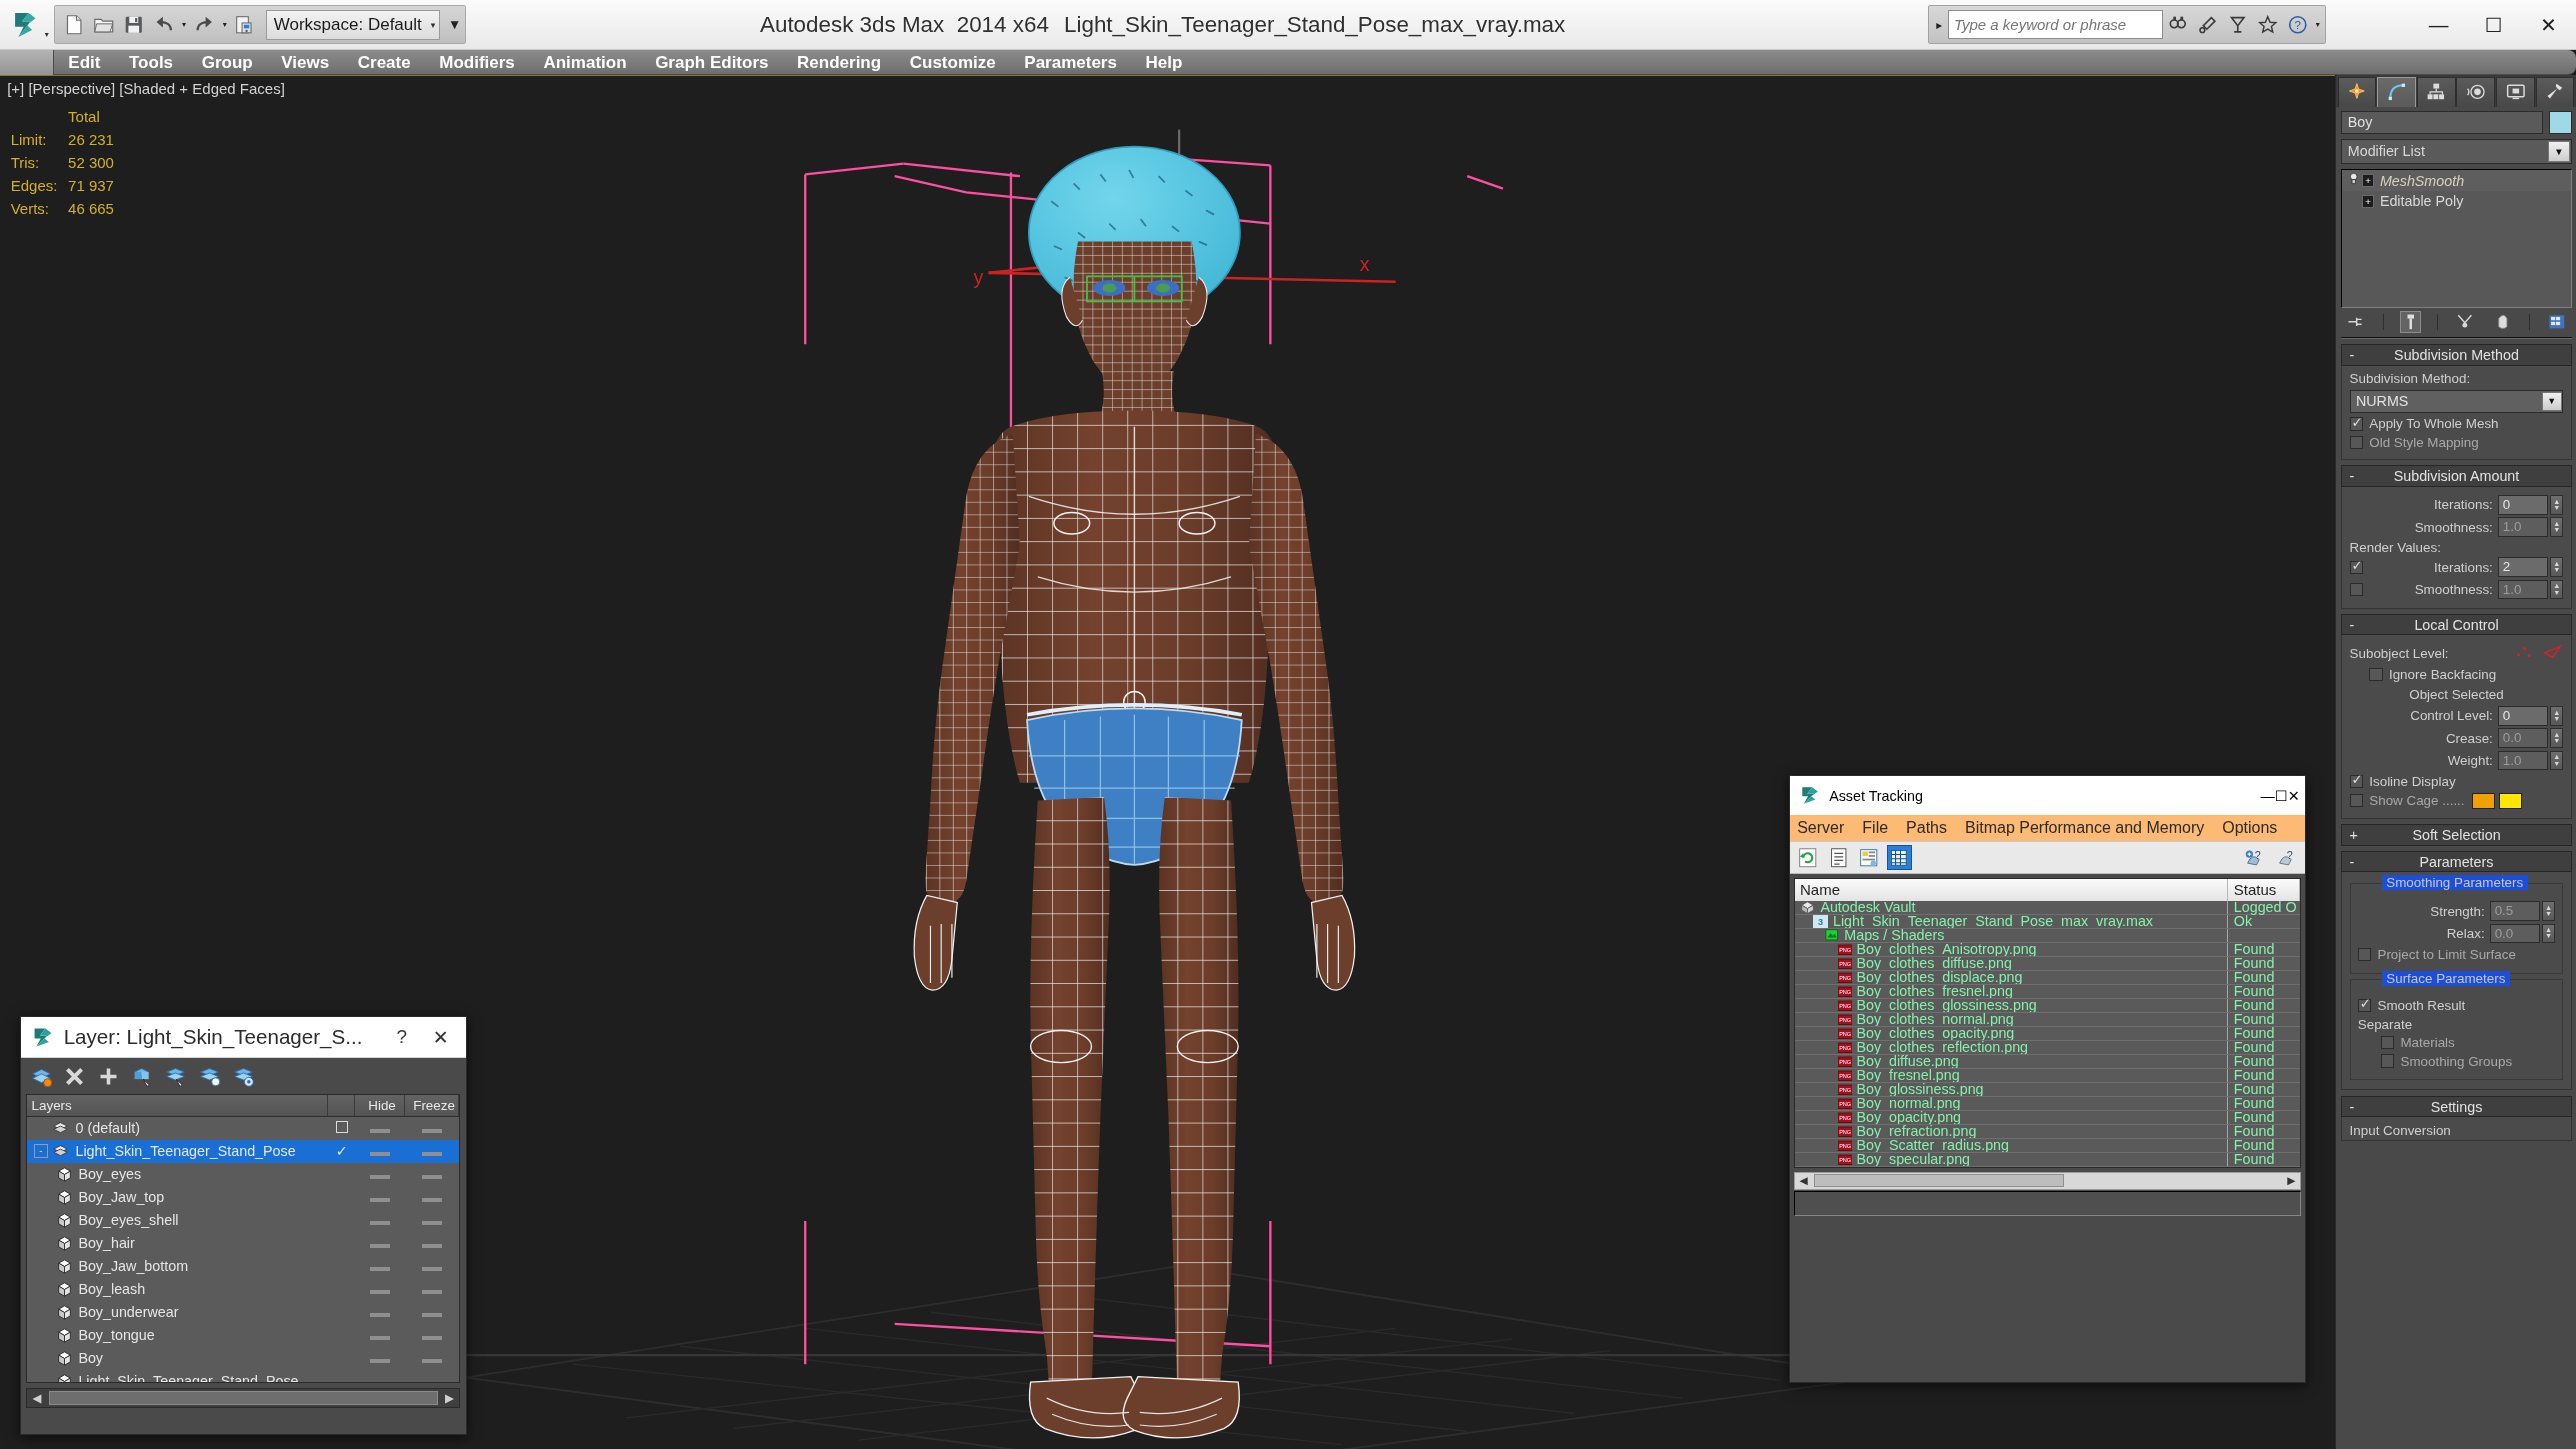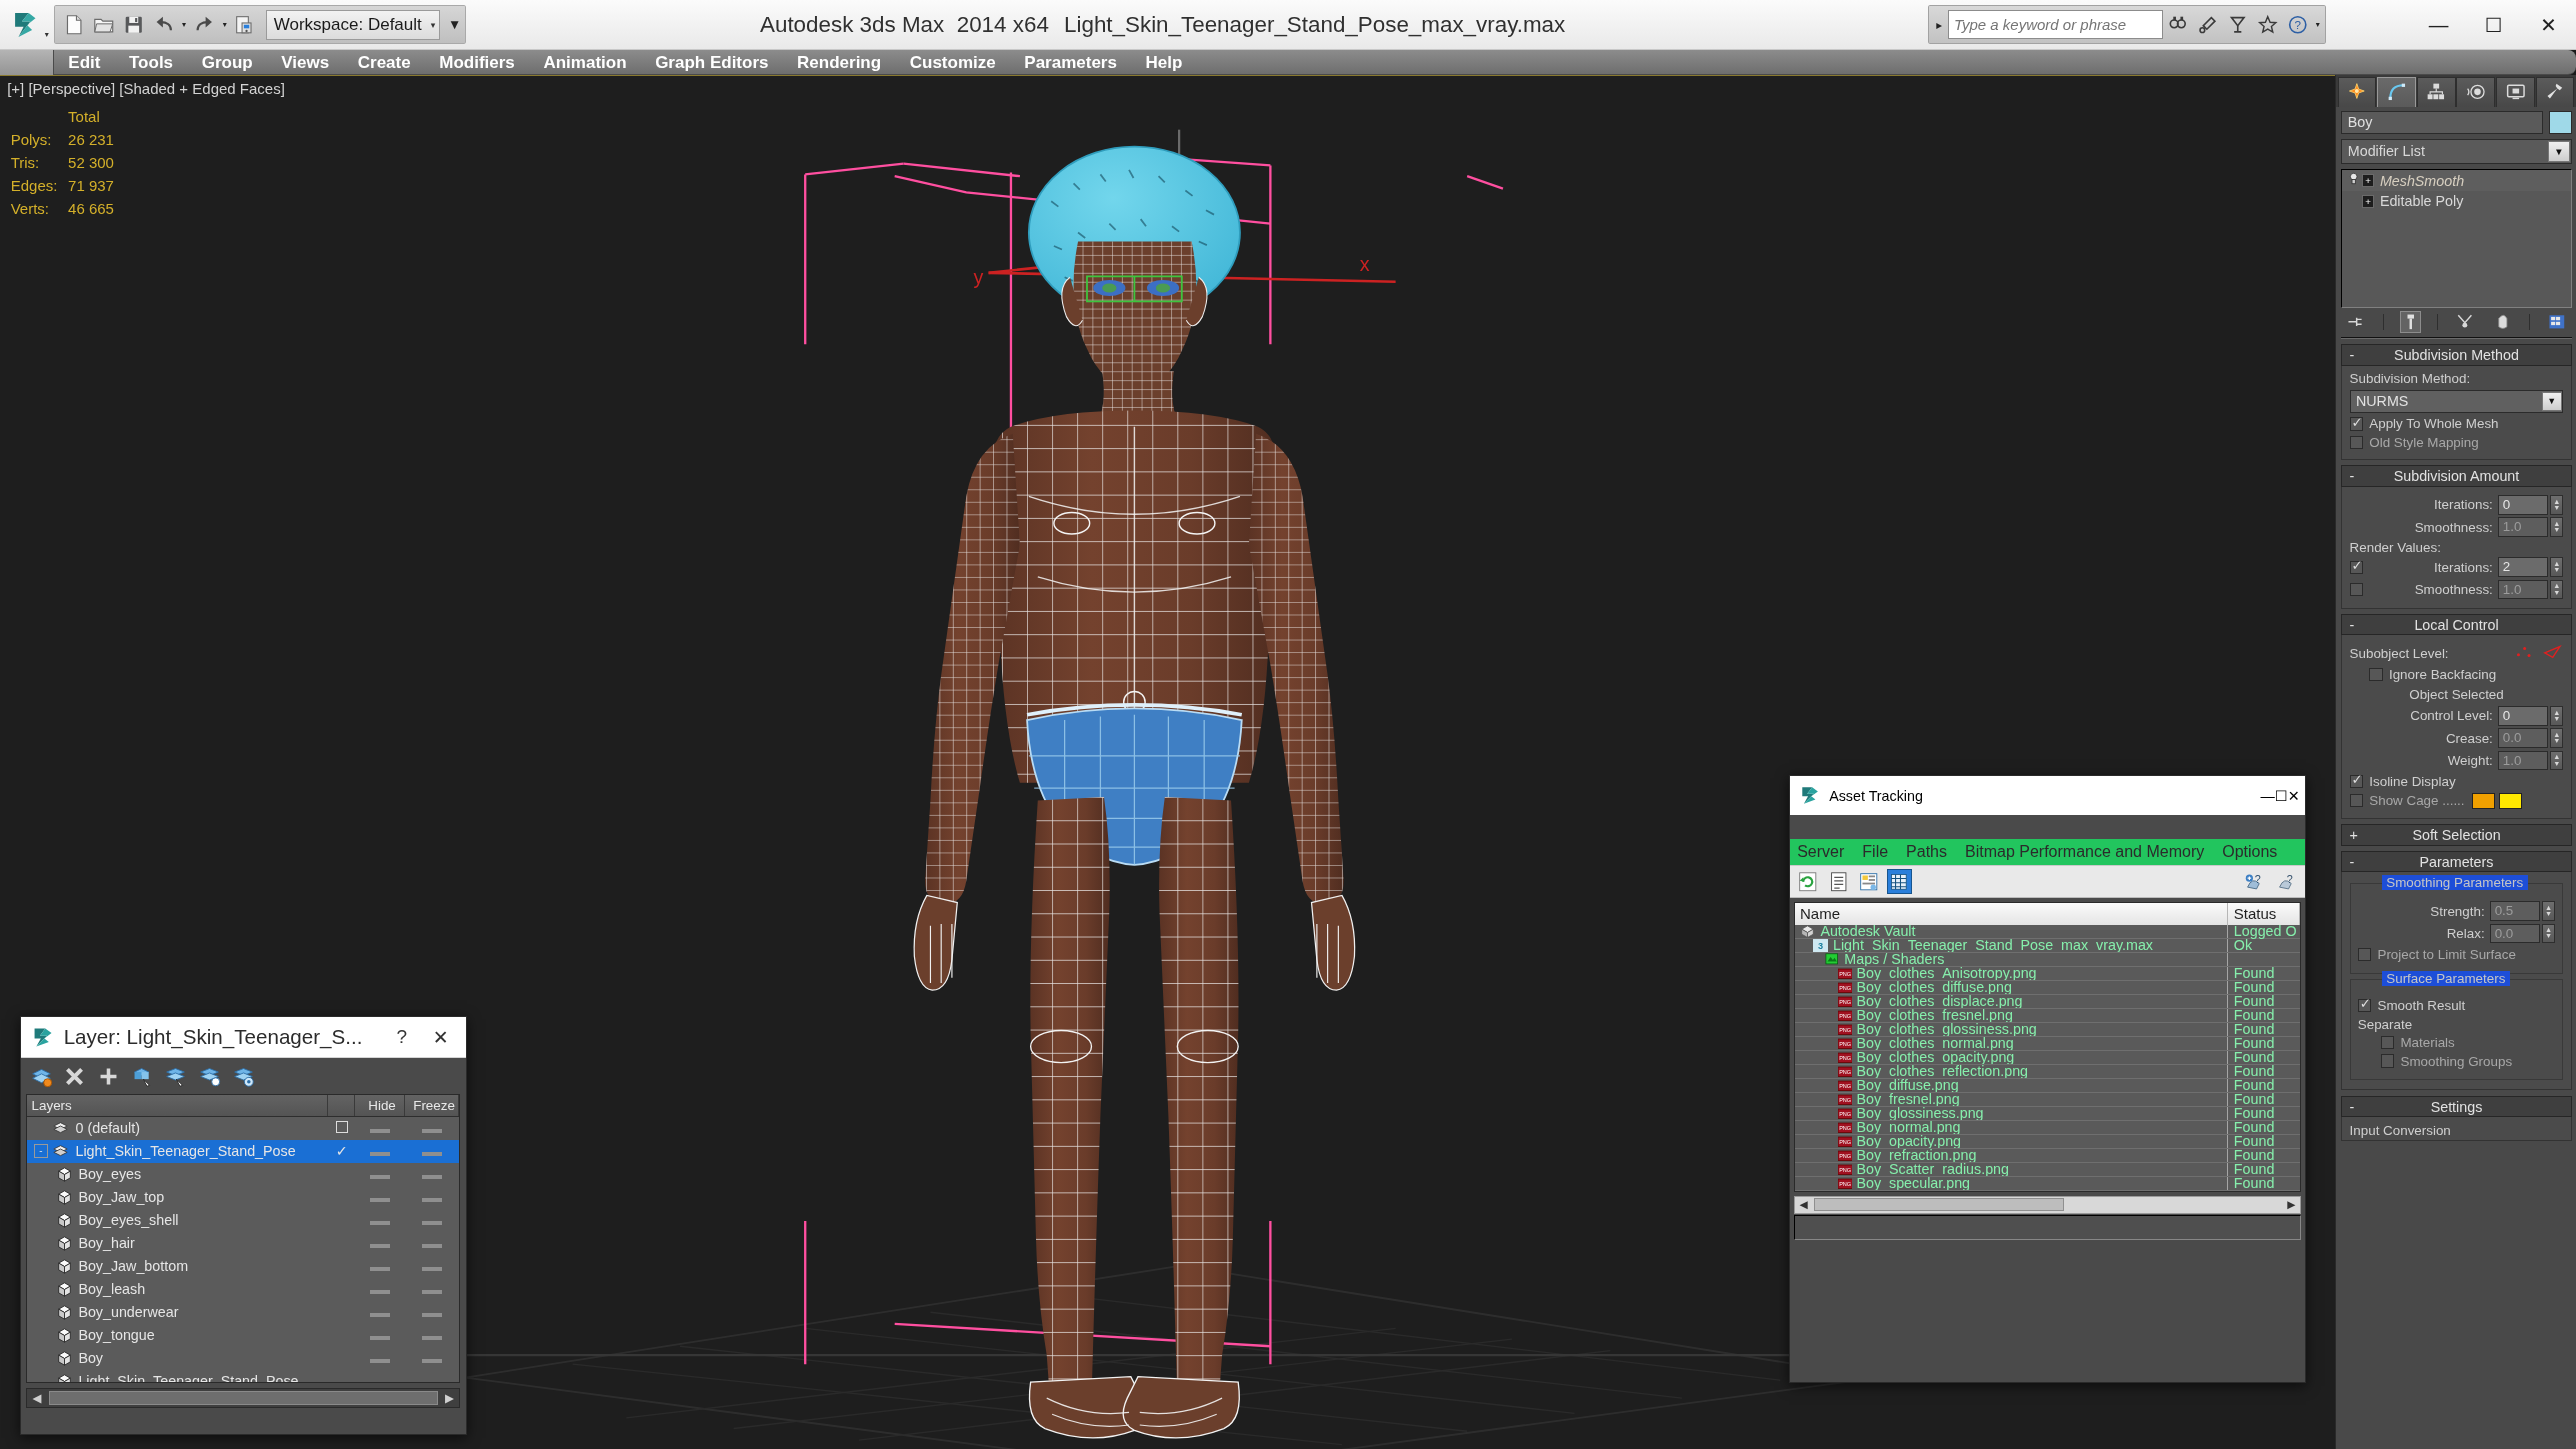--- a/index.html
+++ b/index.html
@@ -262,23 +262,22 @@
     display:flex; align-items:center; justify-content:space-between;
   }
   .hscroll .arr { width:19.7px; text-align:center; color:#d0d0d0; font-size:11.6px; cursor:pointer;}
   .hscroll .thumb { height:14.3px; background:#6e6e6e; border:0.9px solid #8a8a8a; flex:1; margin:0 1.8px;}
 
   
   .at-title {
     height:39px; background:#ffffff; display:flex; align-items:center; padding:0 5.4px;
   }
   .at-menubar {
-    height:27px; background:#22c55e; display:flex; align-items:center; padding-left:7.2px;
+    height:27px; background:#fdba74; display:flex; align-items:center; padding-left:7.2px;
     border-bottom:0.9px solid #c9c9c9;
-    margin-top:24px;
   }
   .at-menu { font-size:16px; color:#2b2b2b; margin-right:18px; cursor:pointer; white-space:nowrap; }
   .at-toolbar { height:32px; background:#e9e9e9; display:flex; align-items:center; padding:0 5.4px; gap:5.4px;
                 border-bottom:0.9px solid #bbb;}
   .at-tb { width:25px; height:25px; display:flex; align-items:center; justify-content:center; cursor:pointer; }
   .at-tb.sel { background:#2a7fdb; border:0.9px solid #17558f; }
   .at-grid { margin:3.6px; border:0.9px solid #2a2a2a; background:#5a5a5a; }
   .at-head { display:flex; height:22.4px; background:linear-gradient(#fbfbfb,#e4e4e4); }
   .at-head .hc {
     font-size:15px; color:#1f1f1f; display:flex; align-items:center; padding-left:5.4px;
@@ -569,21 +568,21 @@
 
     <div class="vp-label">[+] [Perspective] [Shaded + Edged Faces]</div>
     <div class="vp-stats">
       <table>
         <tbody>
             <tr>
               <td class="lbl"></td>
               <td>Total</td>
             </tr>
         <tr>
-              <td class="lbl">Polys:</td>
+              <td class="lbl">Limit:</td>
             <td>26 231</td>
             </tr>
         <tr>
               <td class="lbl">Tris:</td>
             <td>52 300</td>
             </tr>
         <tr>
               <td class="lbl">Edges:</td>
             <td>71 937</td>
             </tr>

